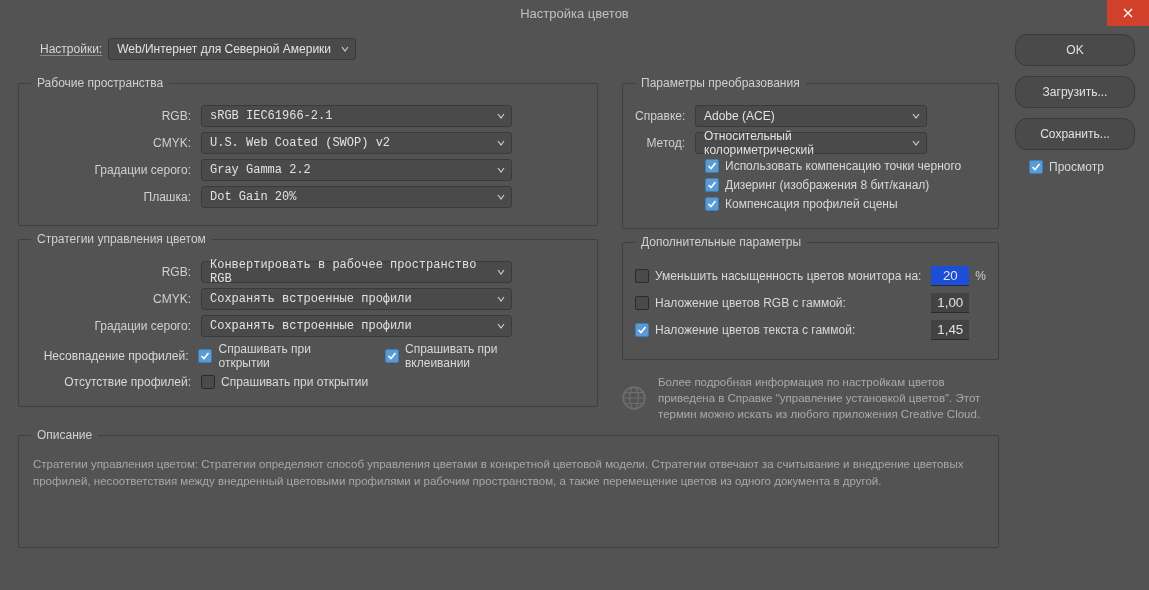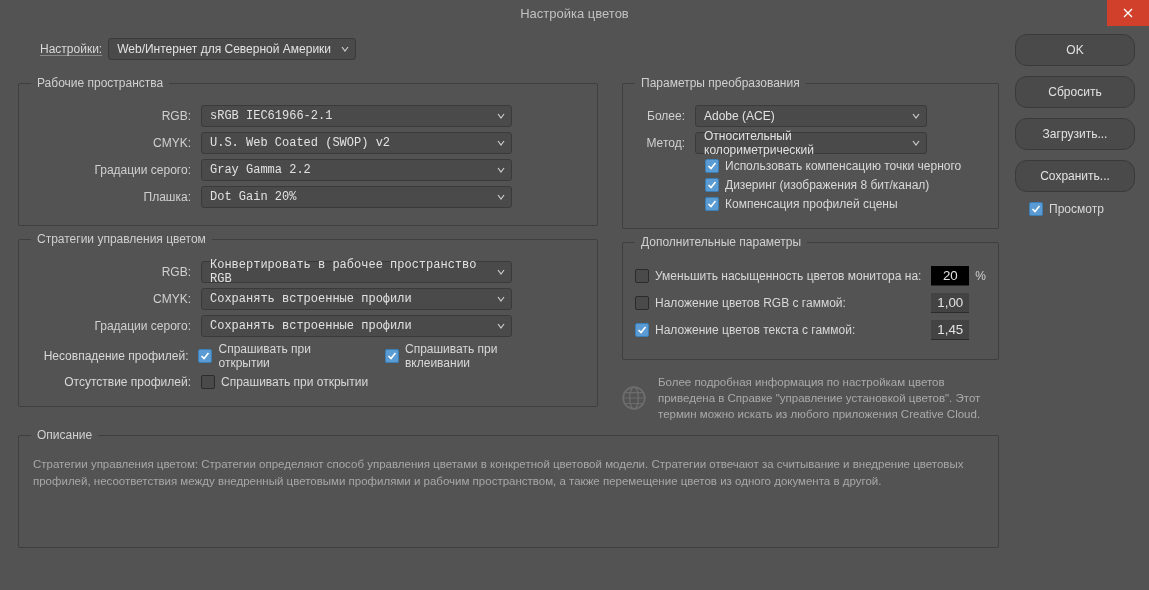--- a/index.html
+++ b/index.html
@@ -105,21 +105,21 @@
 
 .num-input {
   background: #434343;
   border: none;
   border-bottom: 1px solid #2b2b2b;
   color: #e2e2e2;
   width: 38px;
   text-align: center;
   padding: 2px 2px;
 }
-.num-input.sel { background:#000000; }
+.num-input.sel { background:#1d4ed8; }
 
 .side-btn {
   display: block;
   width: 100%;
   height: 32px;
   background: #4a4a4a;
   border: 1px solid #3a3a3a;
   border-radius: 12px;
   color: #e2e2e2;
   margin-bottom: 10px;
@@ -287,21 +287,21 @@
           </div>
         </fieldset>
 
       </div>
 
       <div class="right-pane">
 
         <fieldset class="group">
           <legend>Параметры преобразования</legend>
           <div class="row small-lbl">
-              <div class="lbl">Более:</div>
+              <div class="lbl">Справке:</div>
             <div class="select mid">
                 <span>Adobe (ACE)</span>
                 <span class="chev">
                   <svg viewBox="0 0 8 8">
                     <path d="M1 2 L4 6 L7 2" stroke="#ccc" stroke-width="1.2" fill="none"></path>
                   </svg>
                 </span>
               </div>
           </div>
           <div class="row small-lbl">
@@ -407,21 +407,20 @@
 
     <fieldset class="group" style="min-height:120px;">
       <legend>Описание</legend>
       <div class="desc-box">Стратегии управления цветом:  Стратегии определяют способ управления цветами в конкретной цветовой модели.  Стратегии отвечают за считывание и внедрение цветовых профилей, несоответствия между внедренный цветовыми профилями и рабочим пространством, а также перемещение цветов из одного документа в другой.</div>
     </fieldset>
 
   </div>
 
   <div class="side-col">
     <button class="side-btn">OK</button>
-    <button class="side-btn">Сбросить</button>
     <button class="side-btn">Загрузить...</button>
     <button class="side-btn">Сохранить...</button>
     <div class="preview-row">
       <label class="check-label">
         <span class="checkbox checked">
             <svg viewBox="0 0 10 10">
               <path d="M1.5 5 L4 7.5 L8.5 2" stroke="#fff" stroke-width="1.6" fill="none"></path>
             </svg>
           </span>
         <span>Просмотр</span>

